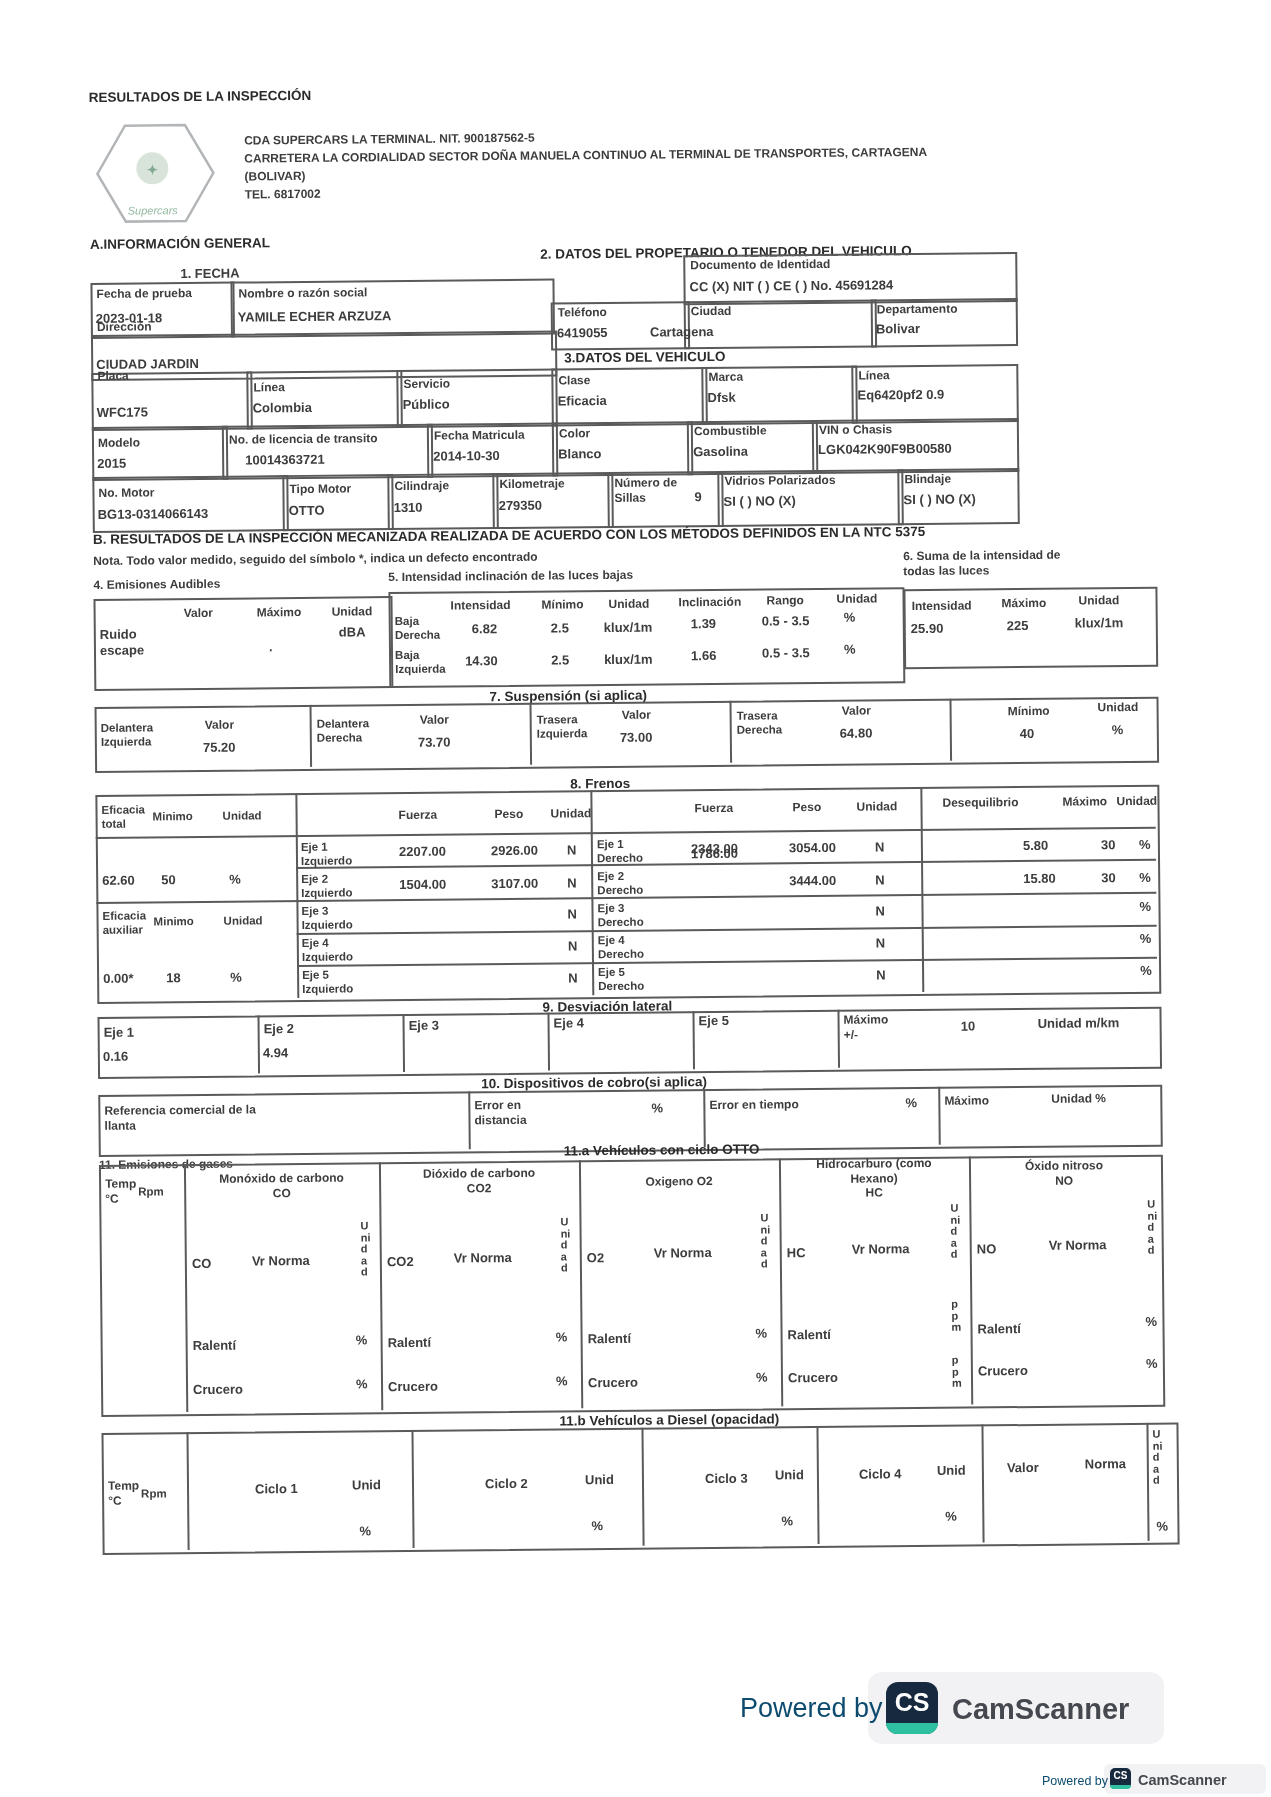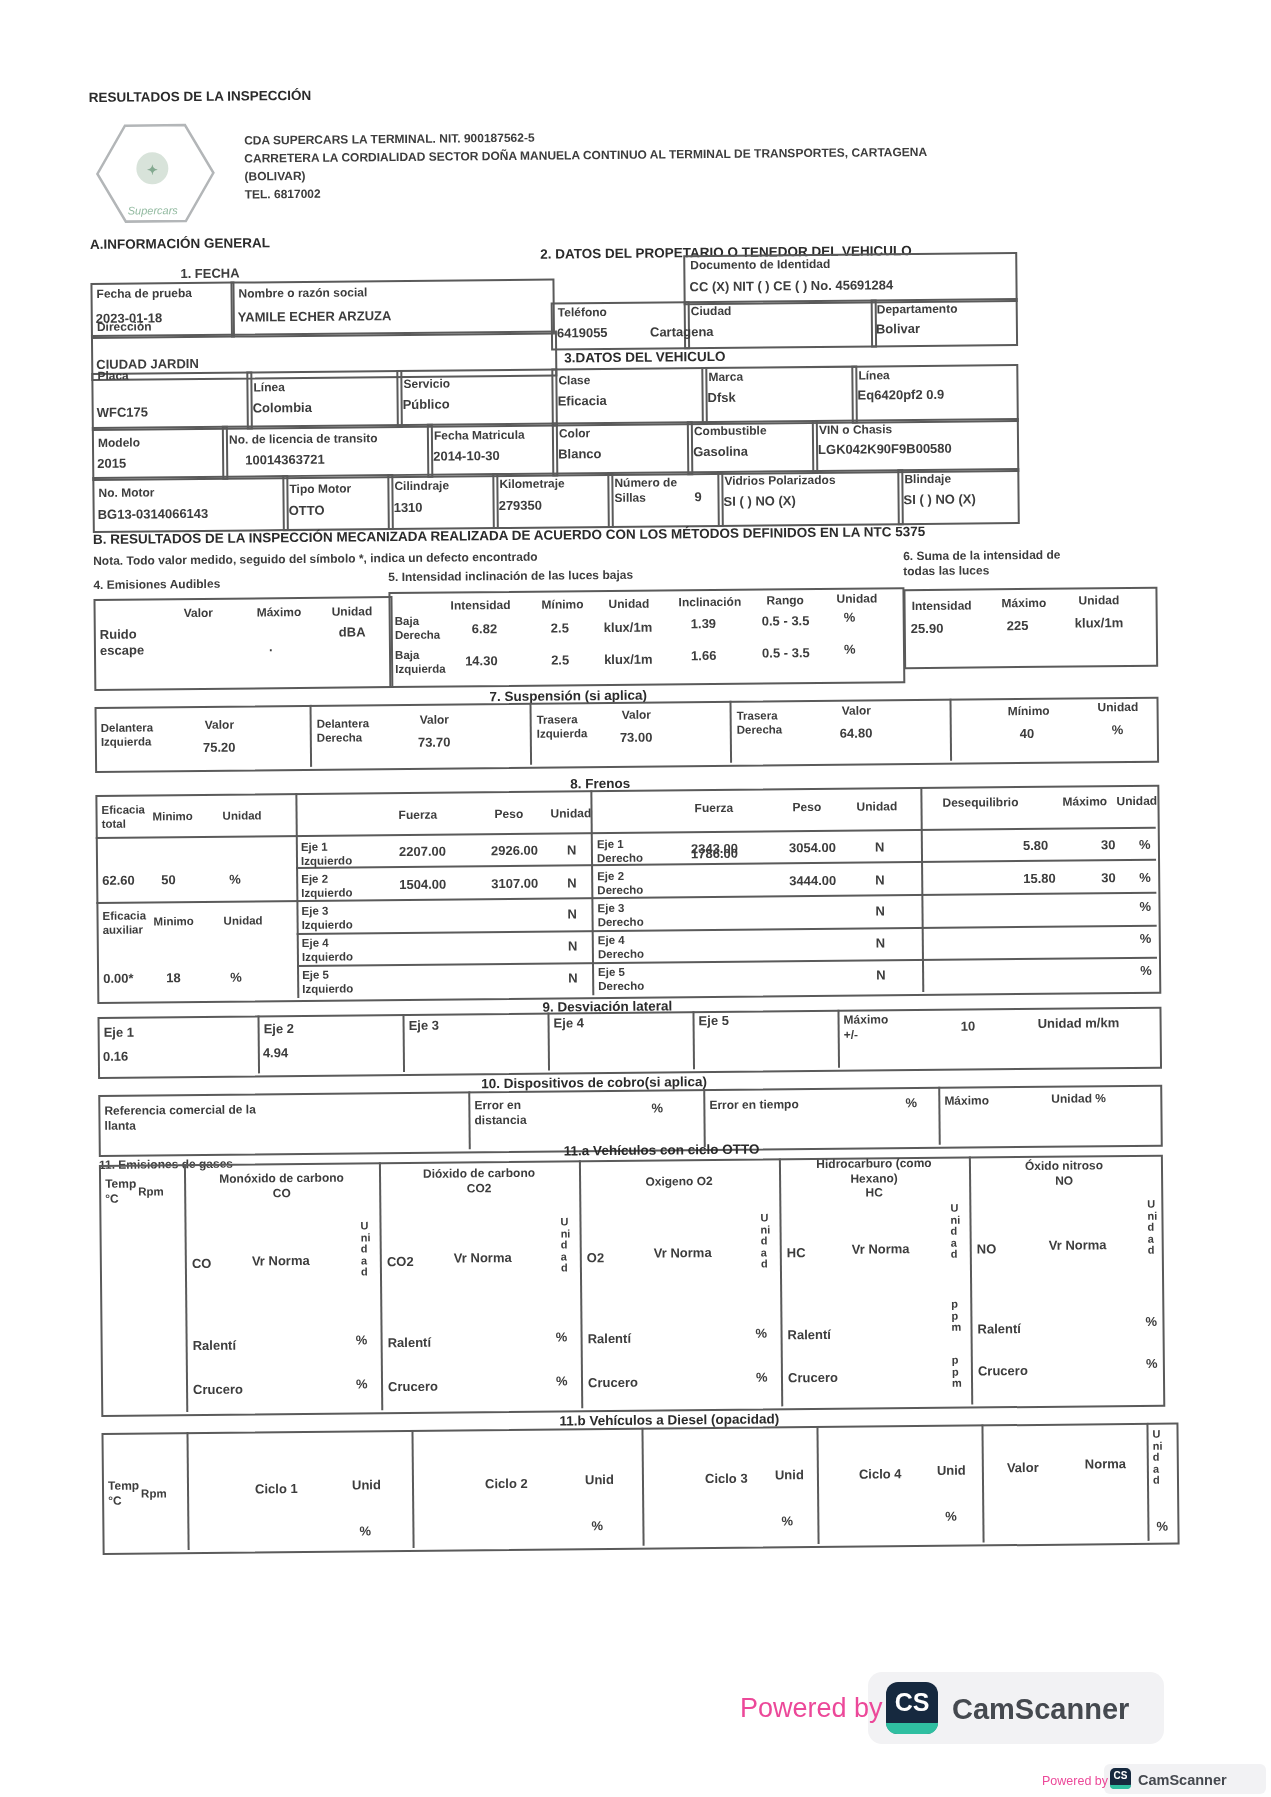--- a/index.html
+++ b/index.html
@@ -10,21 +10,21 @@
   .t{position:absolute;font-size:13px;font-weight:700;color:#3d3d3d;line-height:1.22;white-space:nowrap;}
   .sm{font-size:12px;}
   .xs{font-size:11.5px;}
   .hd{color:#2b2b2b;font-size:13.5px;}
   .pre{white-space:pre-line;}
   .ctr{text-align:center;}
   .bx{position:absolute;border:2px solid #5a5a5a;}
   .vl{position:absolute;width:2px;background:#5a5a5a;}
   .hl{position:absolute;height:2px;background:#5a5a5a;}
   .vt{white-space:normal;width:12px;word-break:break-all;line-height:1.05;font-size:11px;}
-  .muted{color:#ec4899;font-weight:400;}
+  .muted{color:#0c4a6e;font-weight:400;}
   .brand{color:#45494f;font-weight:700;}
 </style>
 </head>
 <body>
 
 <div id="page">
 <div id="sheet">
 
   <div class="t hd" style="left:95px;top:85px">RESULTADOS DE LA INSPECCIÓN</div>
 

